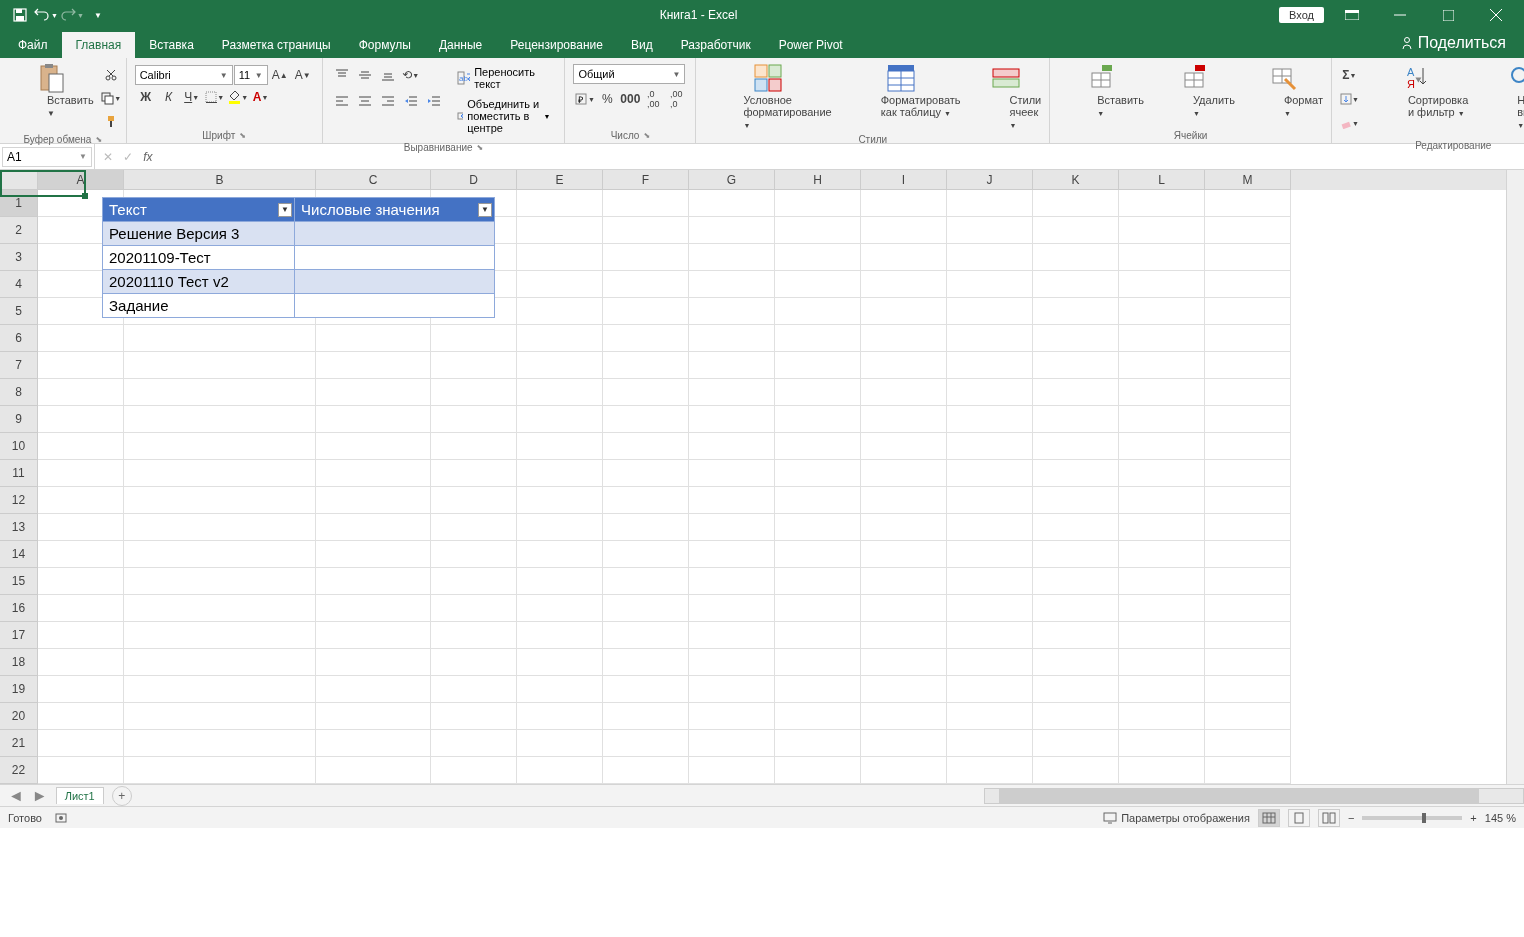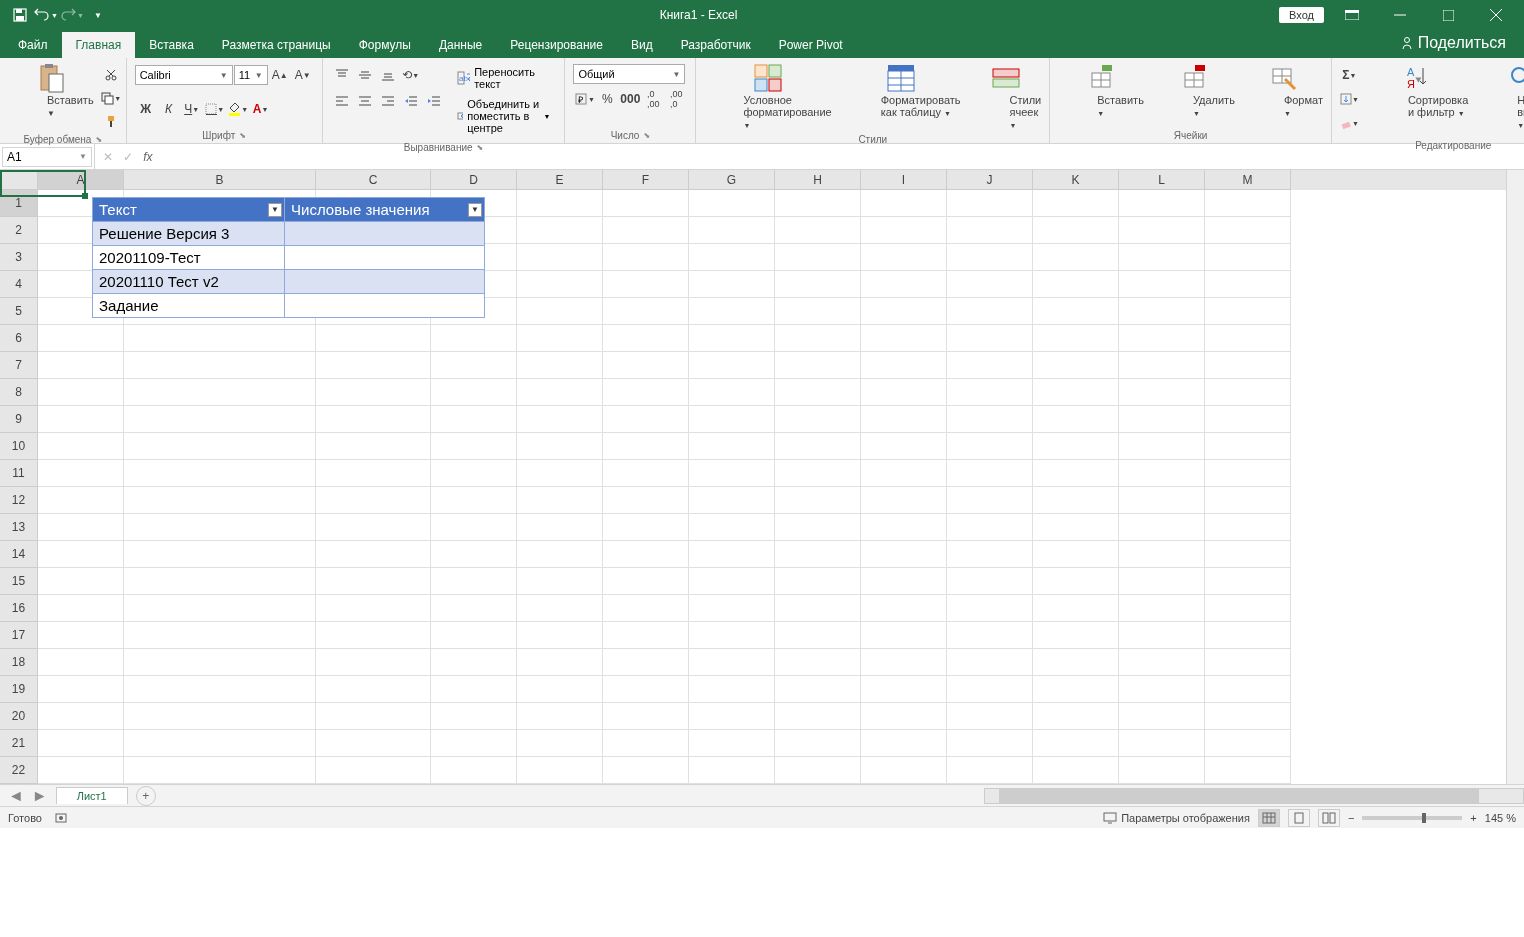--- a/index.html
+++ b/index.html
@@ -56,32 +56,32 @@
 .row-header { height: 27px; border-right: 1px solid #ccc; border-bottom: 1px solid #ccc; text-align: center; font-size: 12px; color: #444; line-height: 27px; }
 .row-header.sel { background: #d2d2d2; }
 .cells { position: absolute; top: 20px; left: 38px; right: 18px; bottom: 0; }
 .cell-row { display: flex; height: 27px; }
 .cell { border-right: 1px solid #e0e0e0; border-bottom: 1px solid #e0e0e0; font-size: 14px; padding: 2px 4px; overflow: hidden; white-space: nowrap; }
 .active-cell { position: absolute; border: 2px solid #217346; pointer-events: none; }
 .active-cell::after { content: ''; position: absolute; right: -4px; bottom: -4px; width: 6px; height: 6px; background: #217346; }
 .vscroll { position: absolute; top: 0; right: 0; width: 18px; bottom: 0; background: #f0f0f0; border-left: 1px solid #d4d4d4; }
 
 
-.tbl-overlay { position: absolute; top: 27px; left: 92px; }
+.tbl-overlay { position: absolute; top: 27px; left: 102px; }
 .tbl { border-collapse: collapse; }
 .tbl th { background: #4472c4; color: #fff; font-weight: normal; text-align: left; padding: 3px 6px; font-size: 15px; border: 1px solid #8ea9db; position: relative; }
 .tbl th .filter { position: absolute; right: 2px; top: 50%; transform: translateY(-50%); width: 14px; height: 14px; background: #fff; border: 1px solid #999; font-size: 8px; color: #333; display: flex; align-items: center; justify-content: center; }
 .tbl td { padding: 3px 6px; font-size: 15px; border: 1px solid #8ea9db; }
 .tbl tr:nth-child(odd) td { background: #d9e1f2; }
 .tbl tr:nth-child(even) td { background: #fff; }
 
 
 .sheet-bar { height: 22px; background: #f3f3f3; border-top: 1px solid #d4d4d4; display: flex; align-items: center; }
 .sheet-nav { display: flex; padding: 0 8px; gap: 8px; color: #888; }
-.sheet-tab { background: #fff; border: 1px solid #ccc; border-bottom: none; padding: 2px 20px; font-size: 11px; color: #217346; }
+.sheet-tab { background: #fff; border: 1px solid #ccc; border-bottom: none; padding: 2px 8px; font-size: 11px; color: #217346; }
 .sheet-add { width: 20px; height: 20px; display: flex; align-items: center; justify-content: center; color: #666; margin-left: 8px; border: 1px solid #ccc; border-radius: 50%; font-size: 12px; }
 .hscroll { margin-left: auto; height: 16px; width: 540px; background: #e8e8e8; border: 1px solid #ccc; position: relative; }
 .hscroll-thumb { position: absolute; left: 14px; width: 480px; height: 100%; background: #cdcdcd; }
 
 
 .status { height: 22px; background: #f3f3f3; border-top: 1px solid #d4d4d4; display: flex; align-items: center; font-size: 11px; color: #444; padding: 0 8px; }
 .status-right { margin-left: auto; display: flex; align-items: center; gap: 8px; }
 .view-btn { width: 22px; height: 18px; border: 1px solid #ccc; display: flex; align-items: center; justify-content: center; font-size: 9px; }
 .view-btn.active { background: #d4d4d4; }
 .zoom-slider { width: 100px; height: 4px; background: #ccc; position: relative; }
@@ -203,21 +203,21 @@
           </div>
       </div>
     </div>
     <div class="group-label">
         <span>Буфер обмена</span>
         <span class="launcher">⬊</span>
       </div>
   </div>
 
   <div class="group">
-    <div class="group-body col" style="gap:12px; padding:4px">
+    <div class="group-body col" style="gap:0; padding:4px">
       <div class="row">
         <div class="combo" style="width:98px">
             <span>Calibri</span>
             <span class="arrow">▼</span>
           </div>
         <div class="combo" style="width:34px">
             <span>11</span>
             <span class="arrow">▼</span>
           </div>
         <div class="small-btn">A<sup style="font-size:8px">▲</sup></div>

